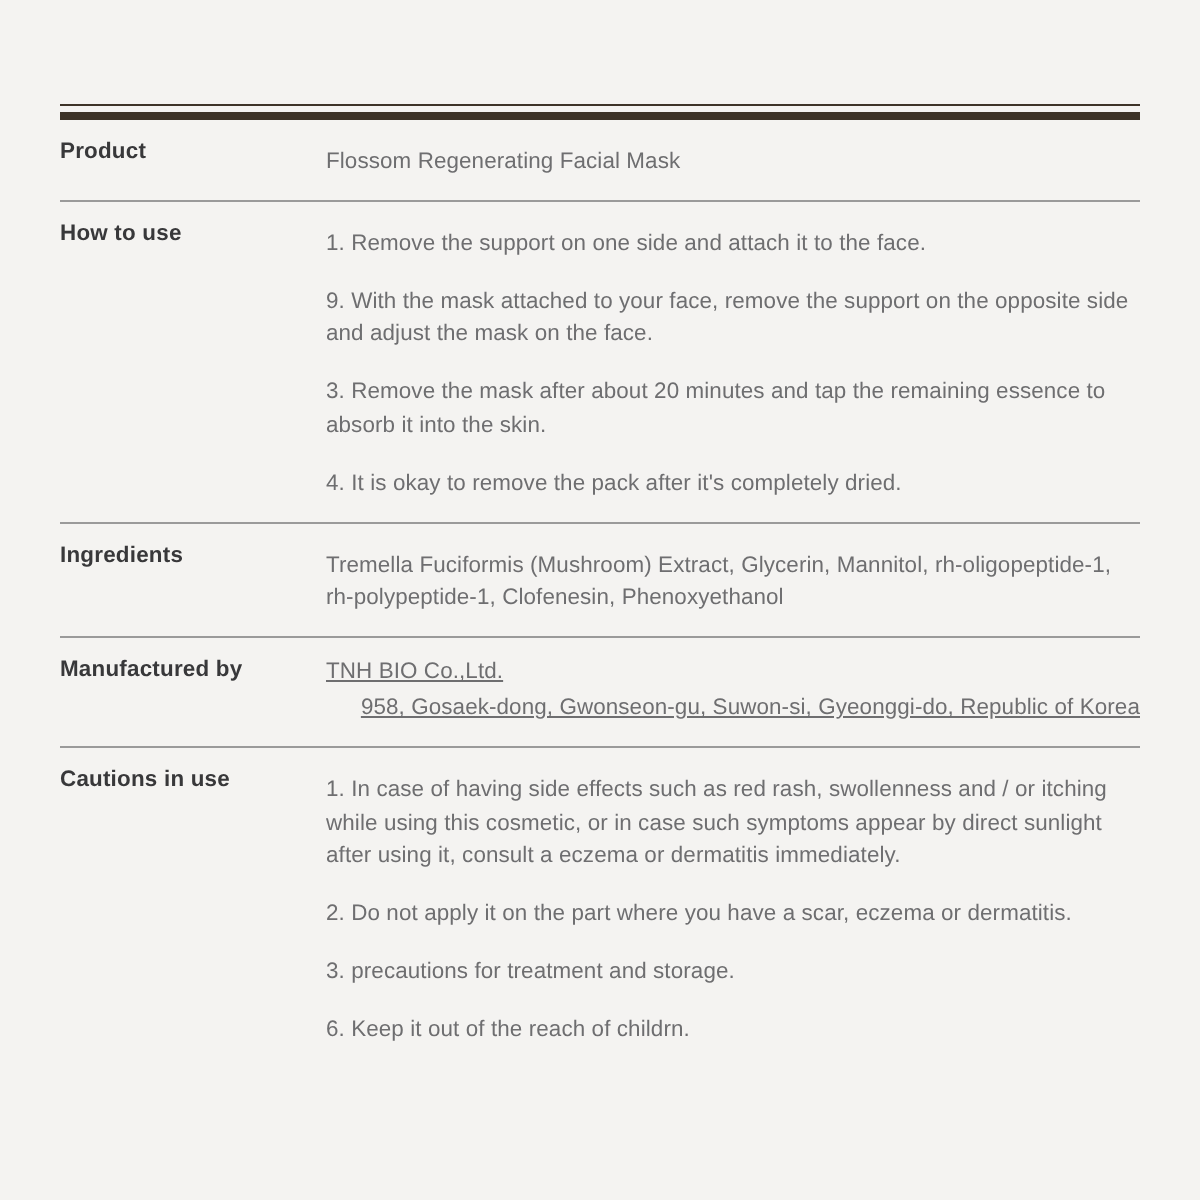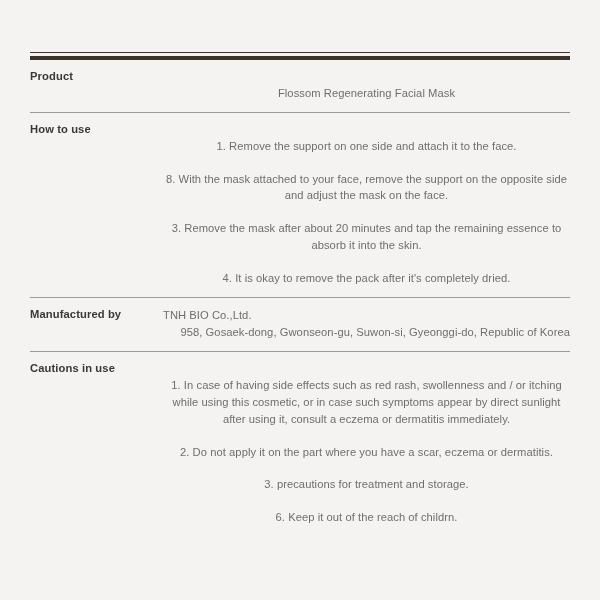--- a/index.html
+++ b/index.html
@@ -74,29 +74,29 @@
 
   td.value-cell {
     color: #6e6e70;
     font-size: 11.2px;
     font-weight: 400;
     line-height: 1.5;
     letter-spacing: 0.005em;
   }
 
   .value-para {
-    margin: 16px 0 12px 0;
-    text-align: center;
+    margin: 4px 0 12px 0;
   }
   .value-para:last-child {
     margin-bottom: 0;
   }
   .value-line {
     margin: 0;
     display: block;
+    text-decoration: underline;
   }
 
   .addr-block .value-line + .value-line {
     margin-top: 1px;
     text-align: right;
   }
 </style>
 </head>
 <body>
 
@@ -113,23 +113,29 @@
           <tr class="spec-row">
             <td class="label-cell">Product</td>
             <td class="value-cell">
               <p class="value-para">Flossom Regenerating Facial Mask</p>
             </td>
           </tr>
           <tr class="spec-row">
             <td class="label-cell">How to use</td>
             <td class="value-cell">
               <p class="value-para">1. Remove the support on one side and attach it to the face.</p>
-              <p class="value-para">8. With the mask attached to your face, remove the support on the opposite side and adjust the mask on the face.</p>
+              <p class="value-para">9. With the mask attached to your face, remove the support on the opposite side and adjust the mask on the face.</p>
               <p class="value-para">3. Remove the mask after about 20 minutes and tap the remaining essence to absorb it into the skin.</p>
               <p class="value-para">4. It is okay to remove the pack after it's completely dried.</p>
+            </td>
+          </tr>
+          <tr class="spec-row">
+            <td class="label-cell">Ingredients</td>
+            <td class="value-cell">
+              <p class="value-para">Tremella Fuciformis (Mushroom) Extract, Glycerin, Mannitol, rh-oligopeptide-1, rh-polypeptide-1, Clofenesin, Phenoxyethanol</p>
             </td>
           </tr>
           <tr class="spec-row">
             <td class="label-cell">Manufactured by</td>
             <td class="value-cell addr-block">
               <p class="value-line">TNH BIO Co.,Ltd.</p>
               <p class="value-line">958, Gosaek-dong, Gwonseon-gu, Suwon-si, Gyeonggi-do, Republic of Korea</p>
             </td>
           </tr>
           <tr class="spec-row">

